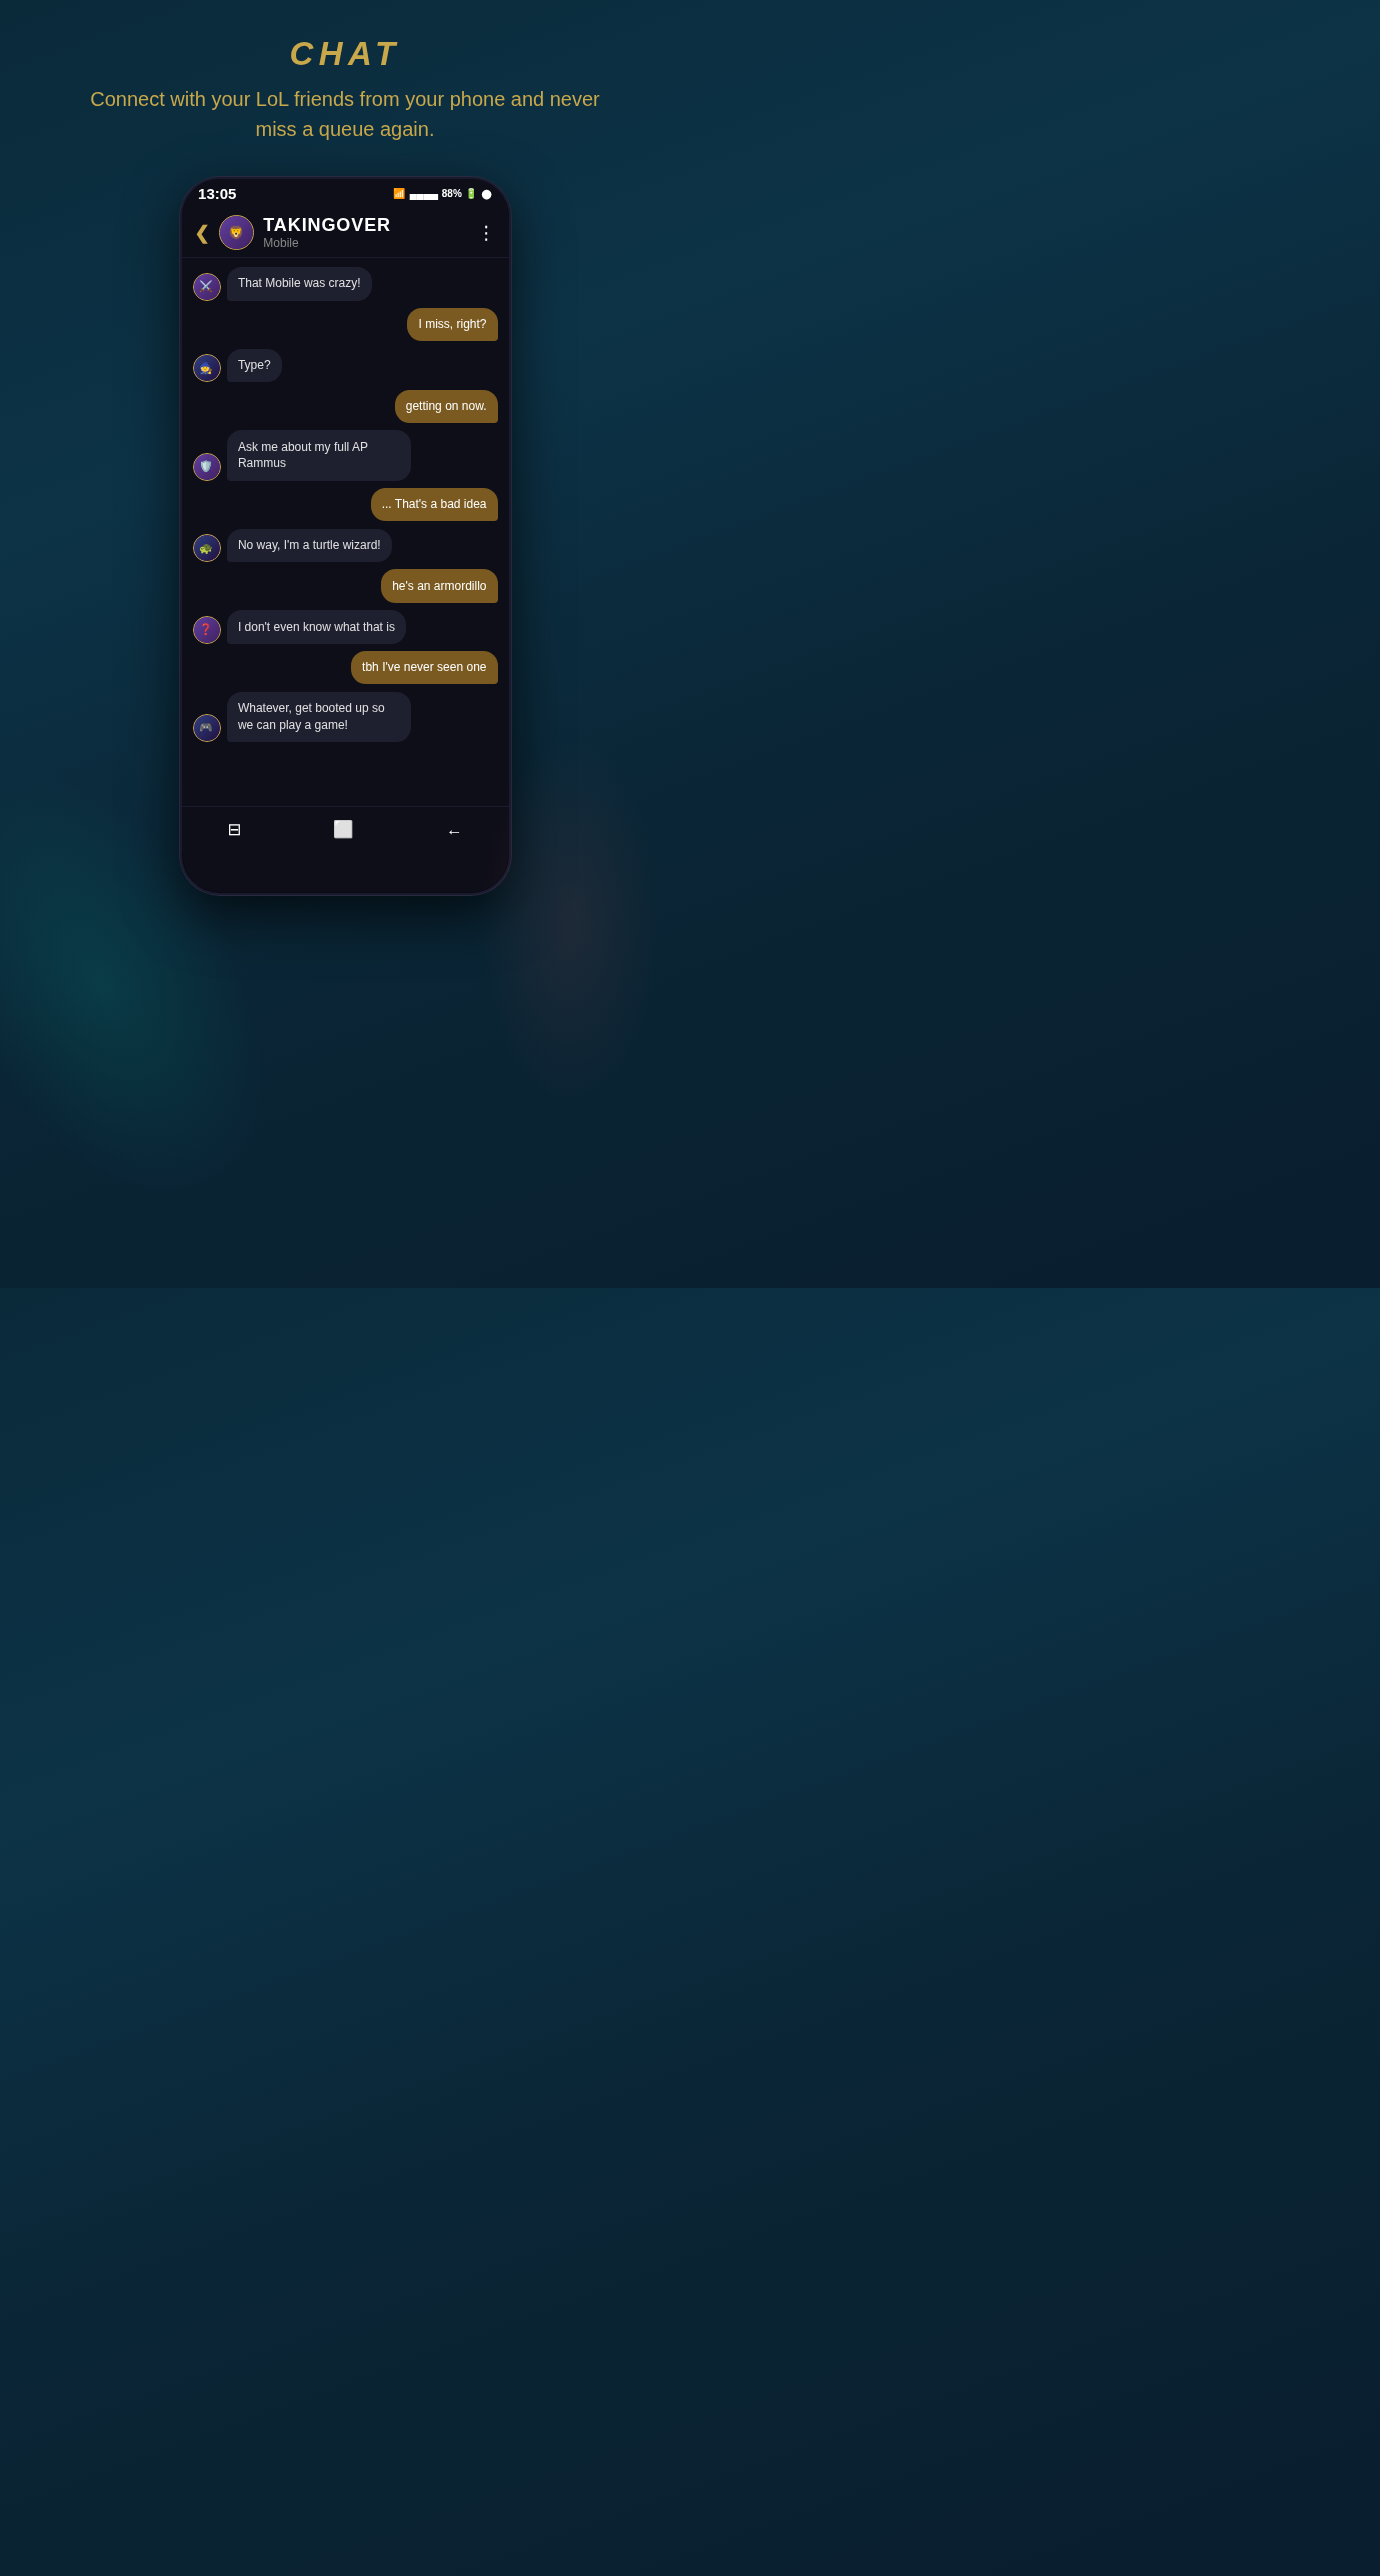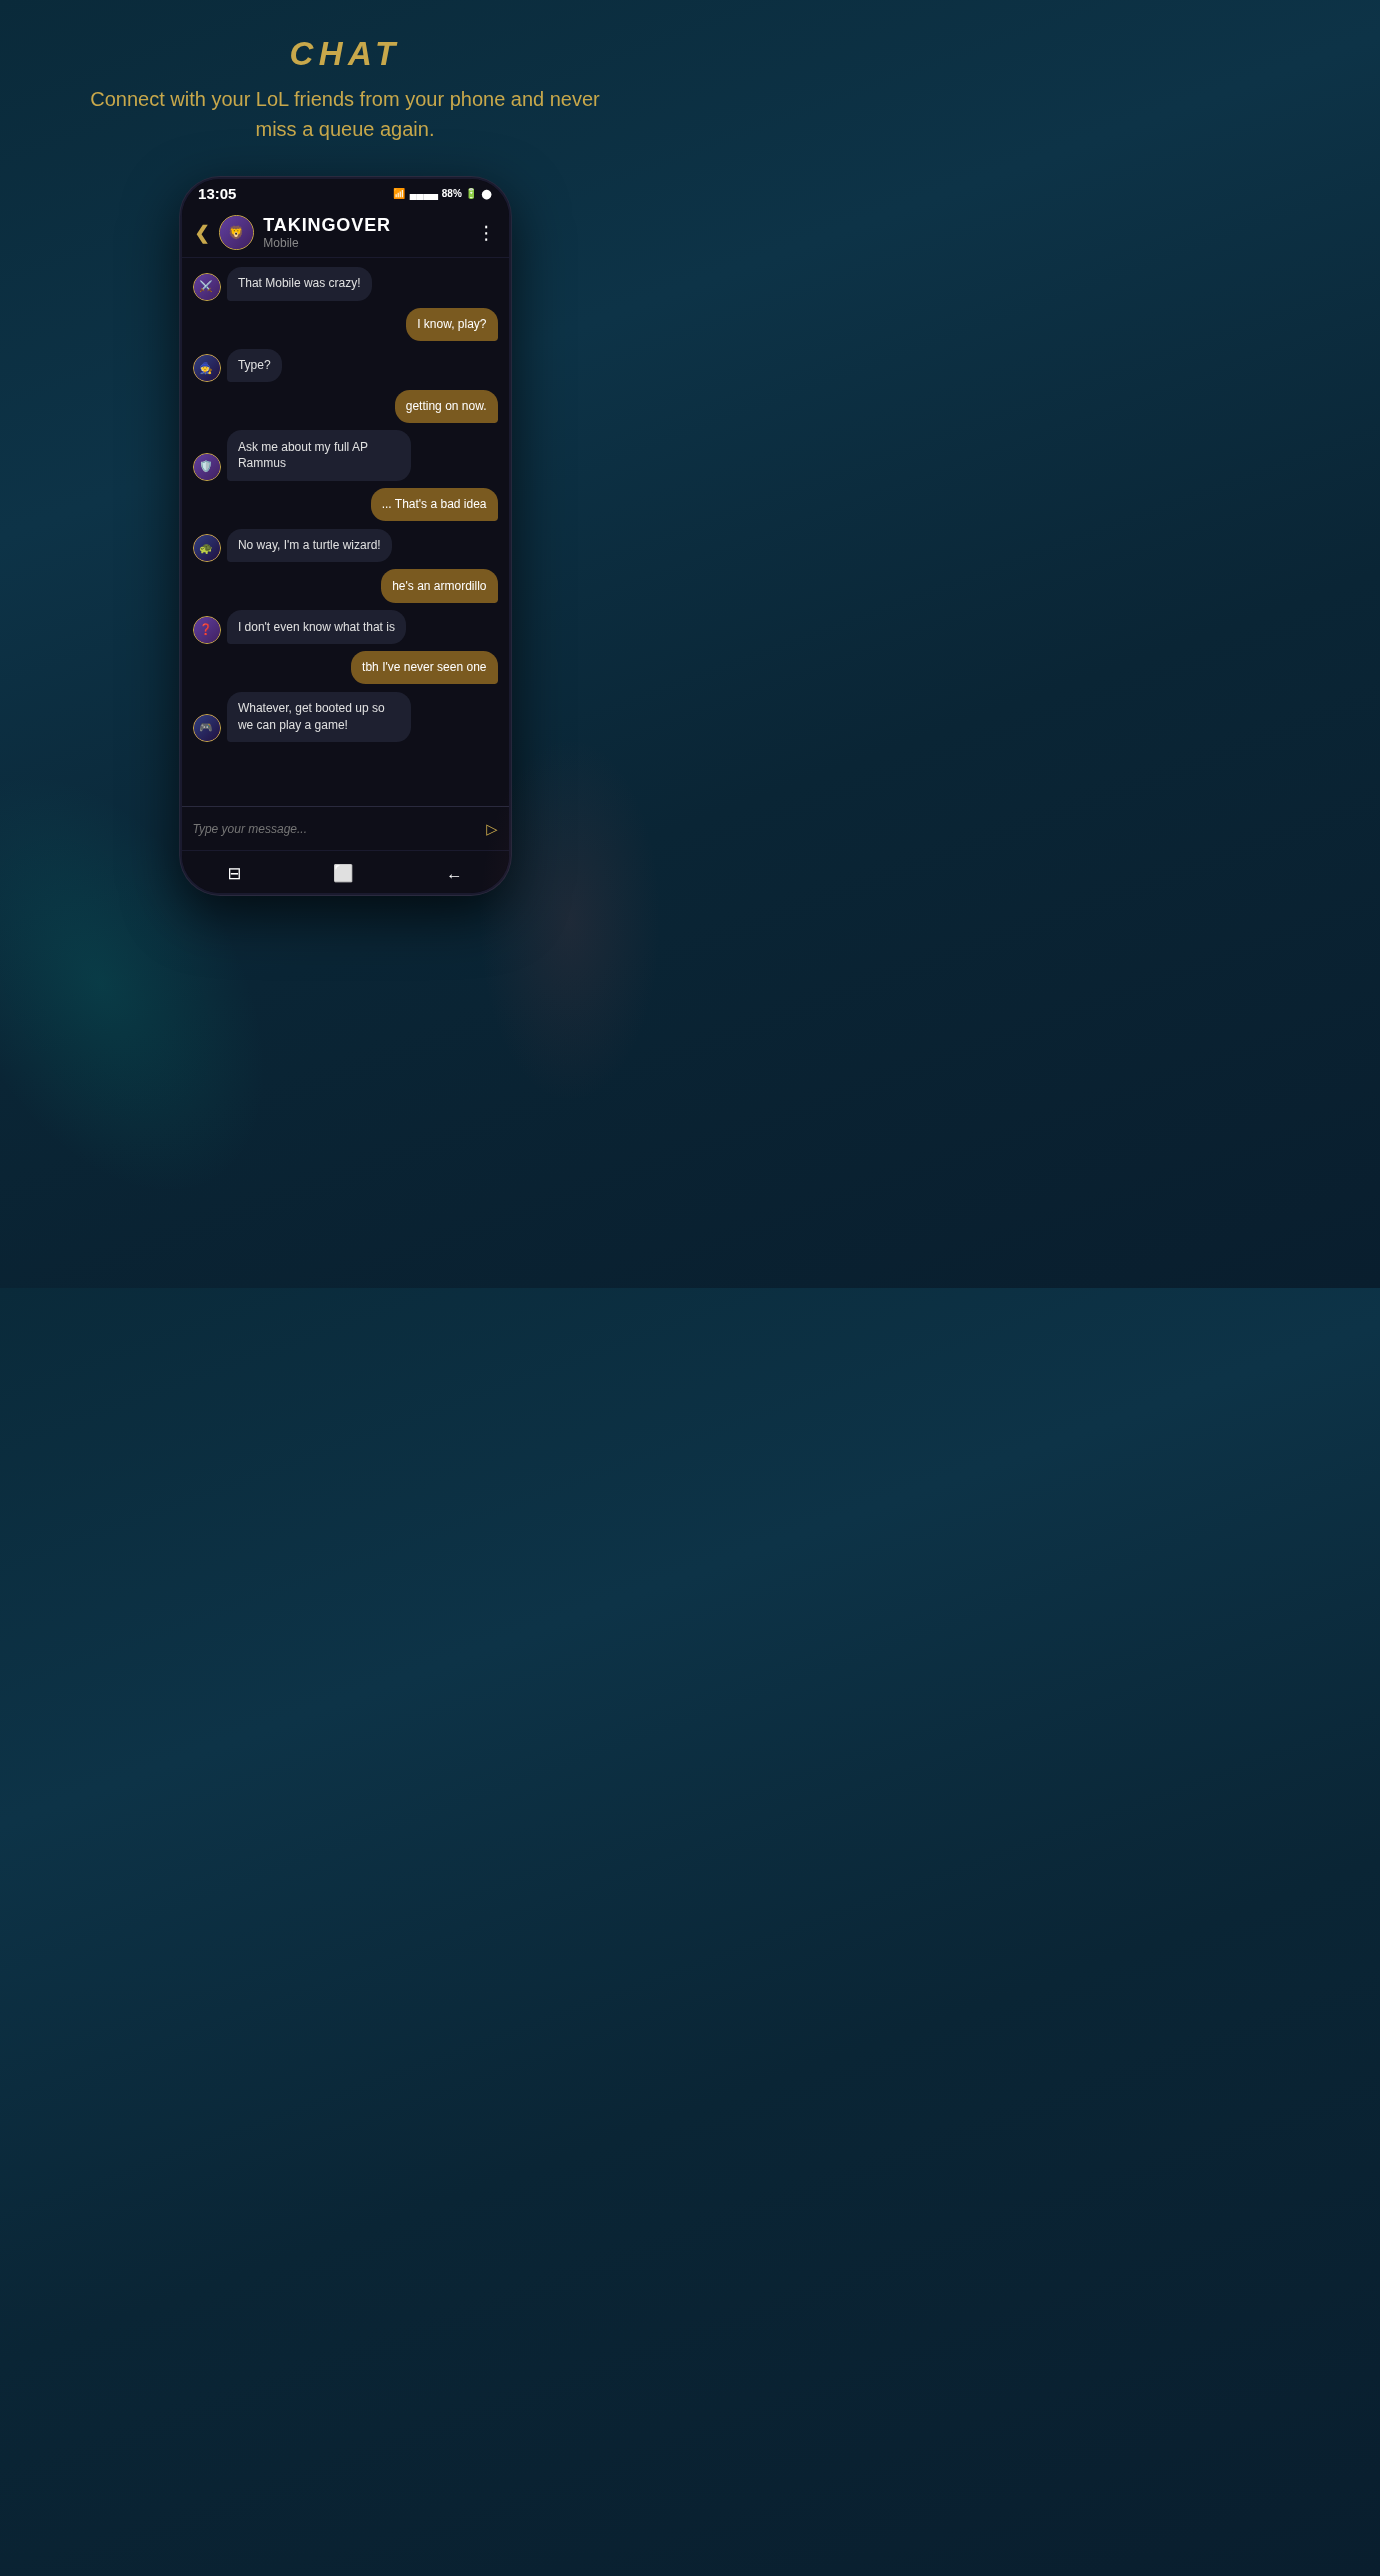--- a/index.html
+++ b/index.html
@@ -312,21 +312,21 @@
     <div class="chat-messages">
 
       <div class="msg-row received">
         <div class="msg-avatar">
           <div class="avatar-face" style="font-size:11px;">⚔️</div>
         </div>
         <div class="msg-bubble received">That Mobile was crazy!</div>
       </div>
 
       <div class="msg-row sent">
-        <div class="msg-bubble sent">I know, play?</div>
+        <div class="msg-bubble sent">I miss, right?</div>
       </div>
 
       <div class="msg-row received">
         <div class="msg-avatar">
           <div class="avatar-face-2" style="font-size:11px;">🧙</div>
         </div>
         <div class="msg-bubble received">Type?</div>
       </div>
 
       <div class="msg-row sent">
@@ -368,24 +368,20 @@
 
       <div class="msg-row received">
         <div class="msg-avatar">
           <div class="avatar-face-2" style="font-size:11px;">🎮</div>
         </div>
         <div class="msg-bubble received">Whatever, get booted up so we can play a game!</div>
       </div>
 
     </div>
 
-    <div class="chat-input-bar">
-      <input class="chat-input" type="text" placeholder="Type your message..." style="">
-      <span class="send-btn">▷</span>
-    </div>
 
     <div class="phone-bottom-nav">
       <span class="nav-icon">⊟</span>
       <span class="nav-icon">⬜</span>
       <span class="nav-icon">←</span>
     </div>
 
   </div>
 </div>
 

